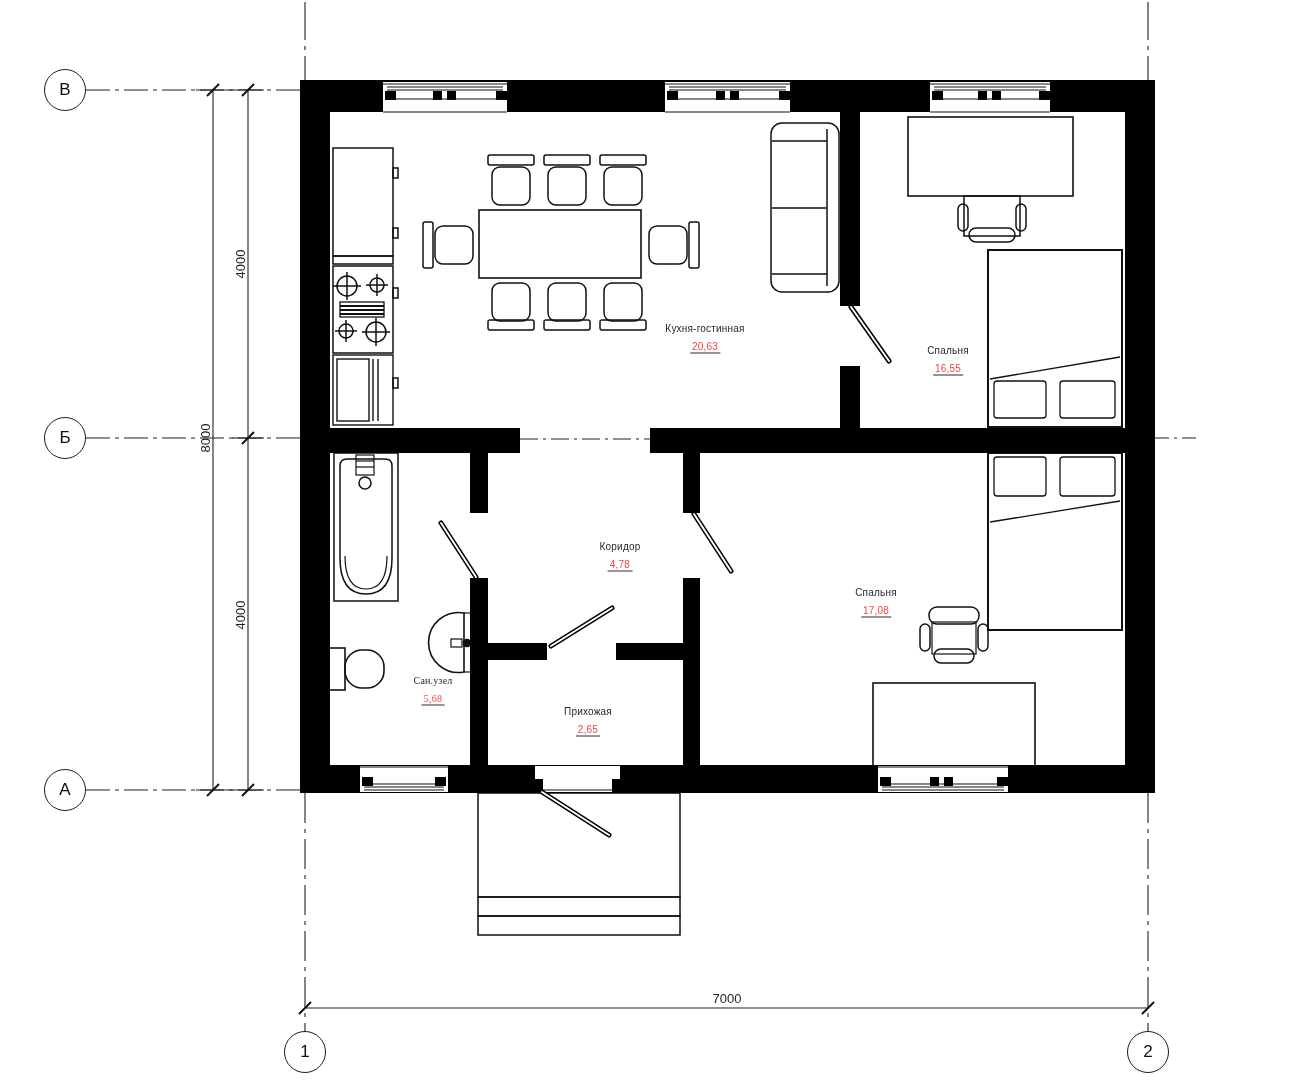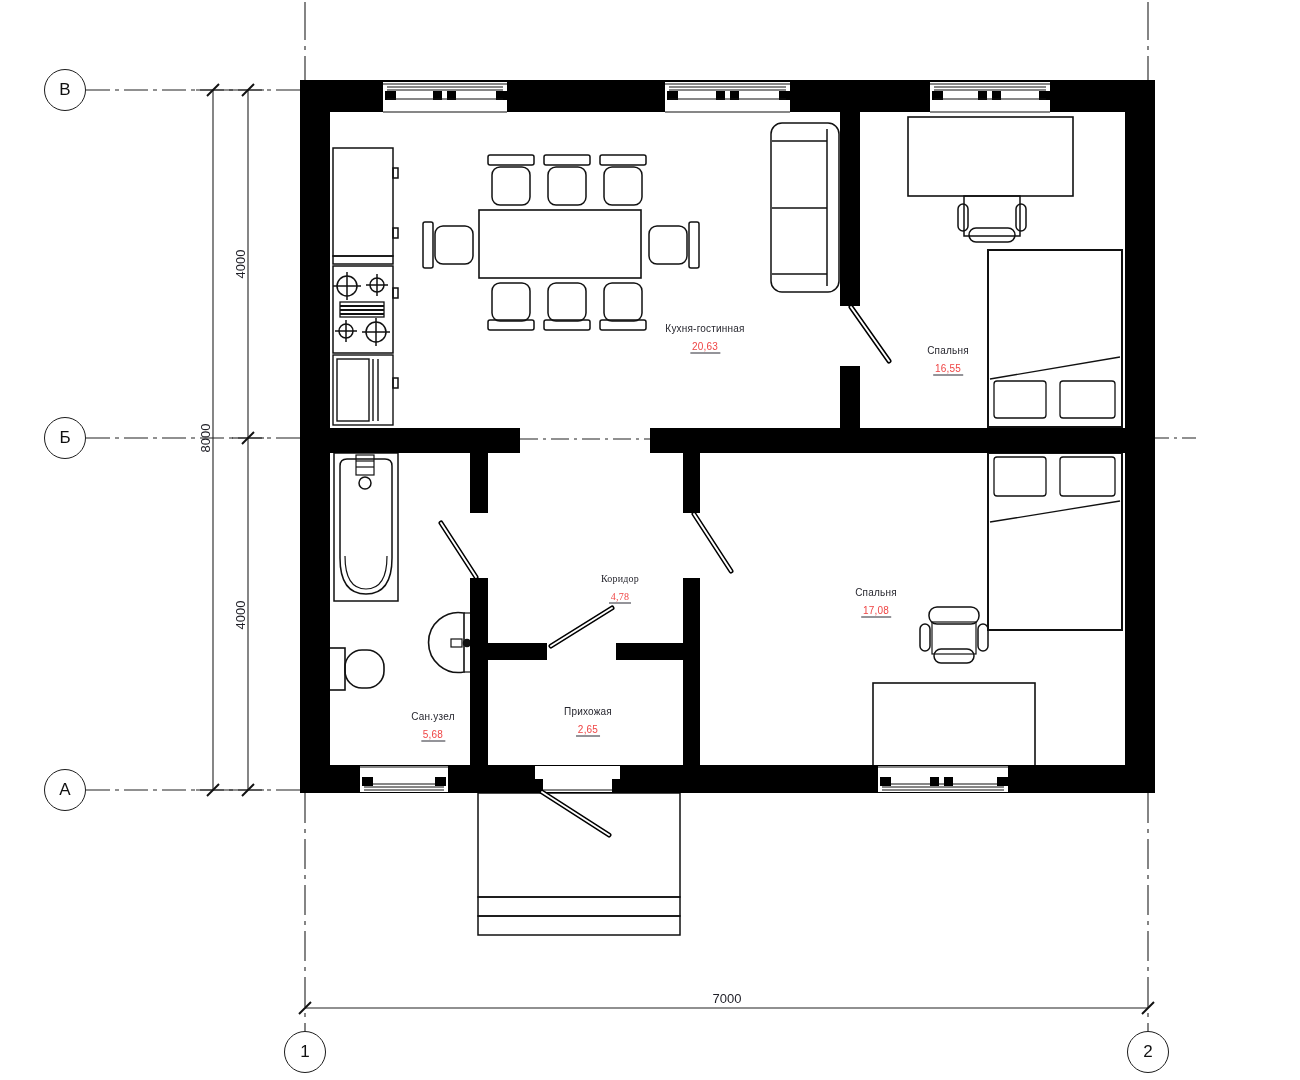--- a/index.html
+++ b/index.html
@@ -289,25 +289,25 @@
 </svg>
 
   <div class="room-label" style="left:705px; top:338px;">
     <div class="rname">Кухня-гостинная</div>
     <div class="area">20,63</div>
   </div>
   <div class="room-label" style="left:948px; top:360px;">
     <div class="rname">Спальня</div>
     <div class="area">16,55</div>
   </div>
-  <div class="room-label" style="left:620px; top:588px;font-family:Liberation Serif, serif;">
+  <div class="room-label" style="left:620px; top:556px;">
     <div class="rname">Коридор</div>
     <div class="area">4,78</div>
   </div>
-  <div class="room-label" style="left:433px; top:726px;">
+  <div class="room-label" style="left:433px; top:690px;font-family:Liberation Serif, serif;">
     <div class="rname">Сан.узел</div>
     <div class="area">5,68</div>
   </div>
   <div class="room-label" style="left:588px; top:711px;margin-top:10px;">
     <div class="rname">Прихожая</div>
     <div class="area">2,65</div>
   </div>
   <div class="room-label" style="left:876px; top:602px;">
     <div class="rname">Спальня</div>
     <div class="area">17,08</div>

